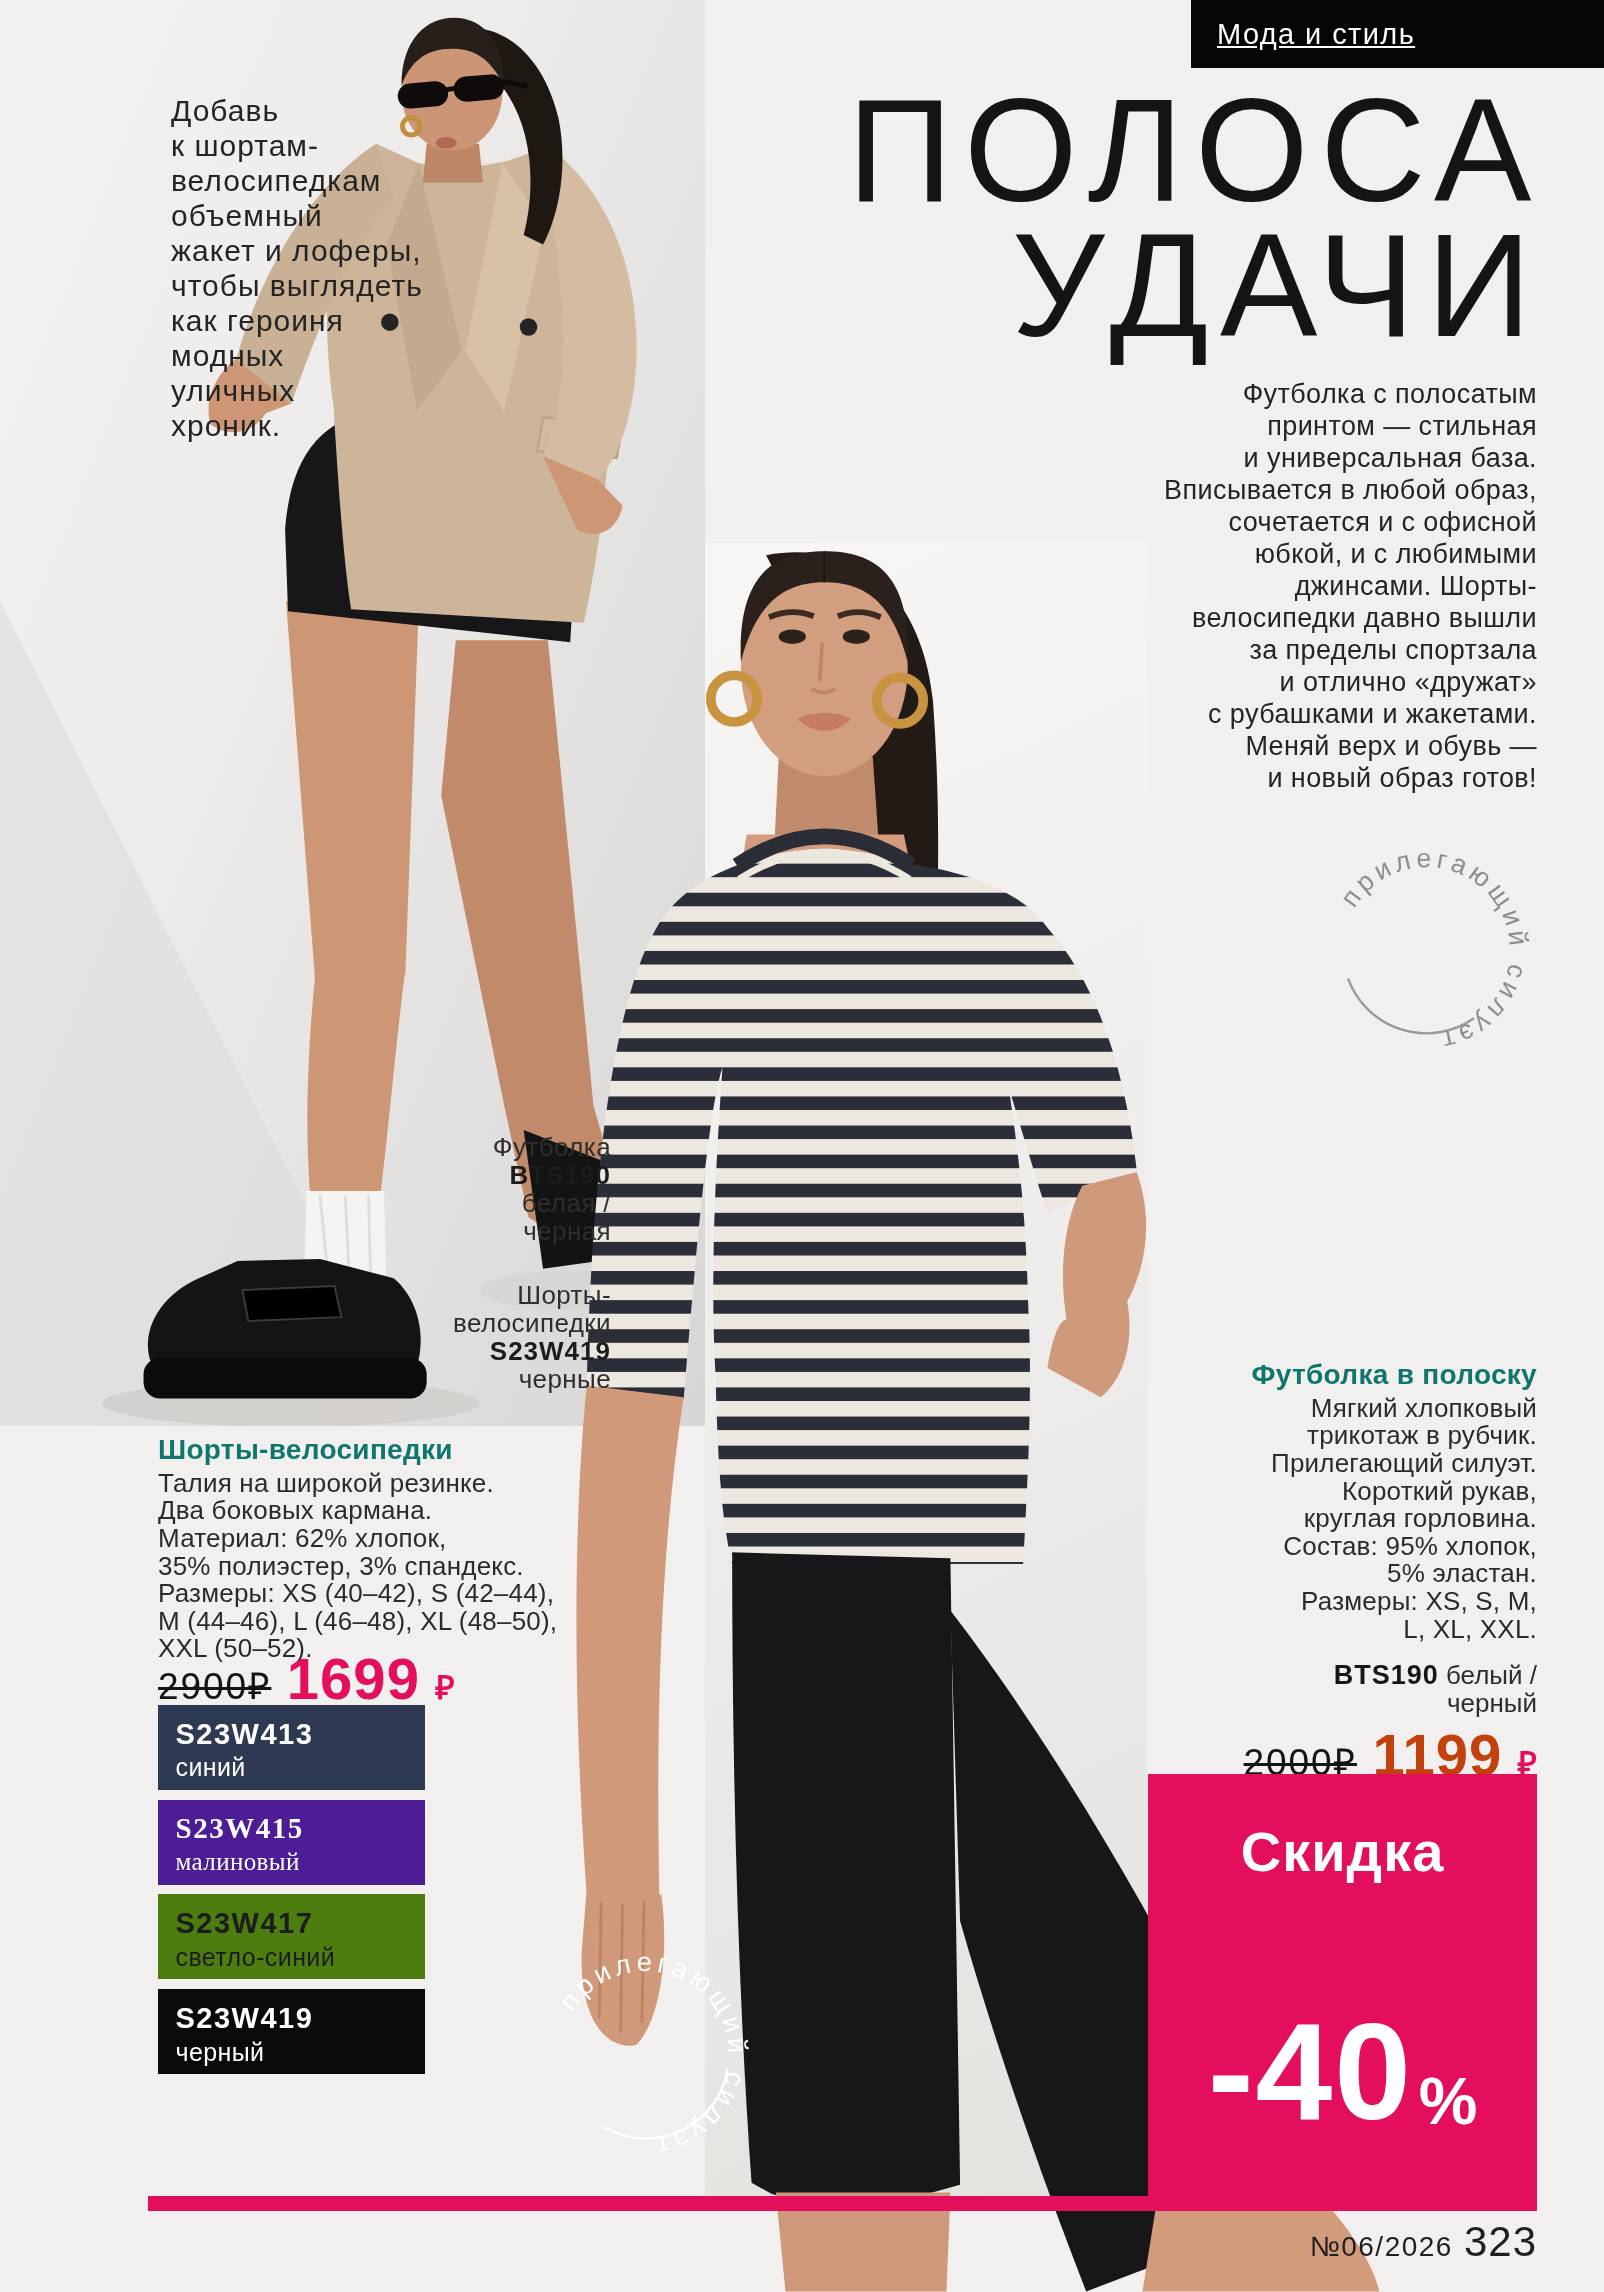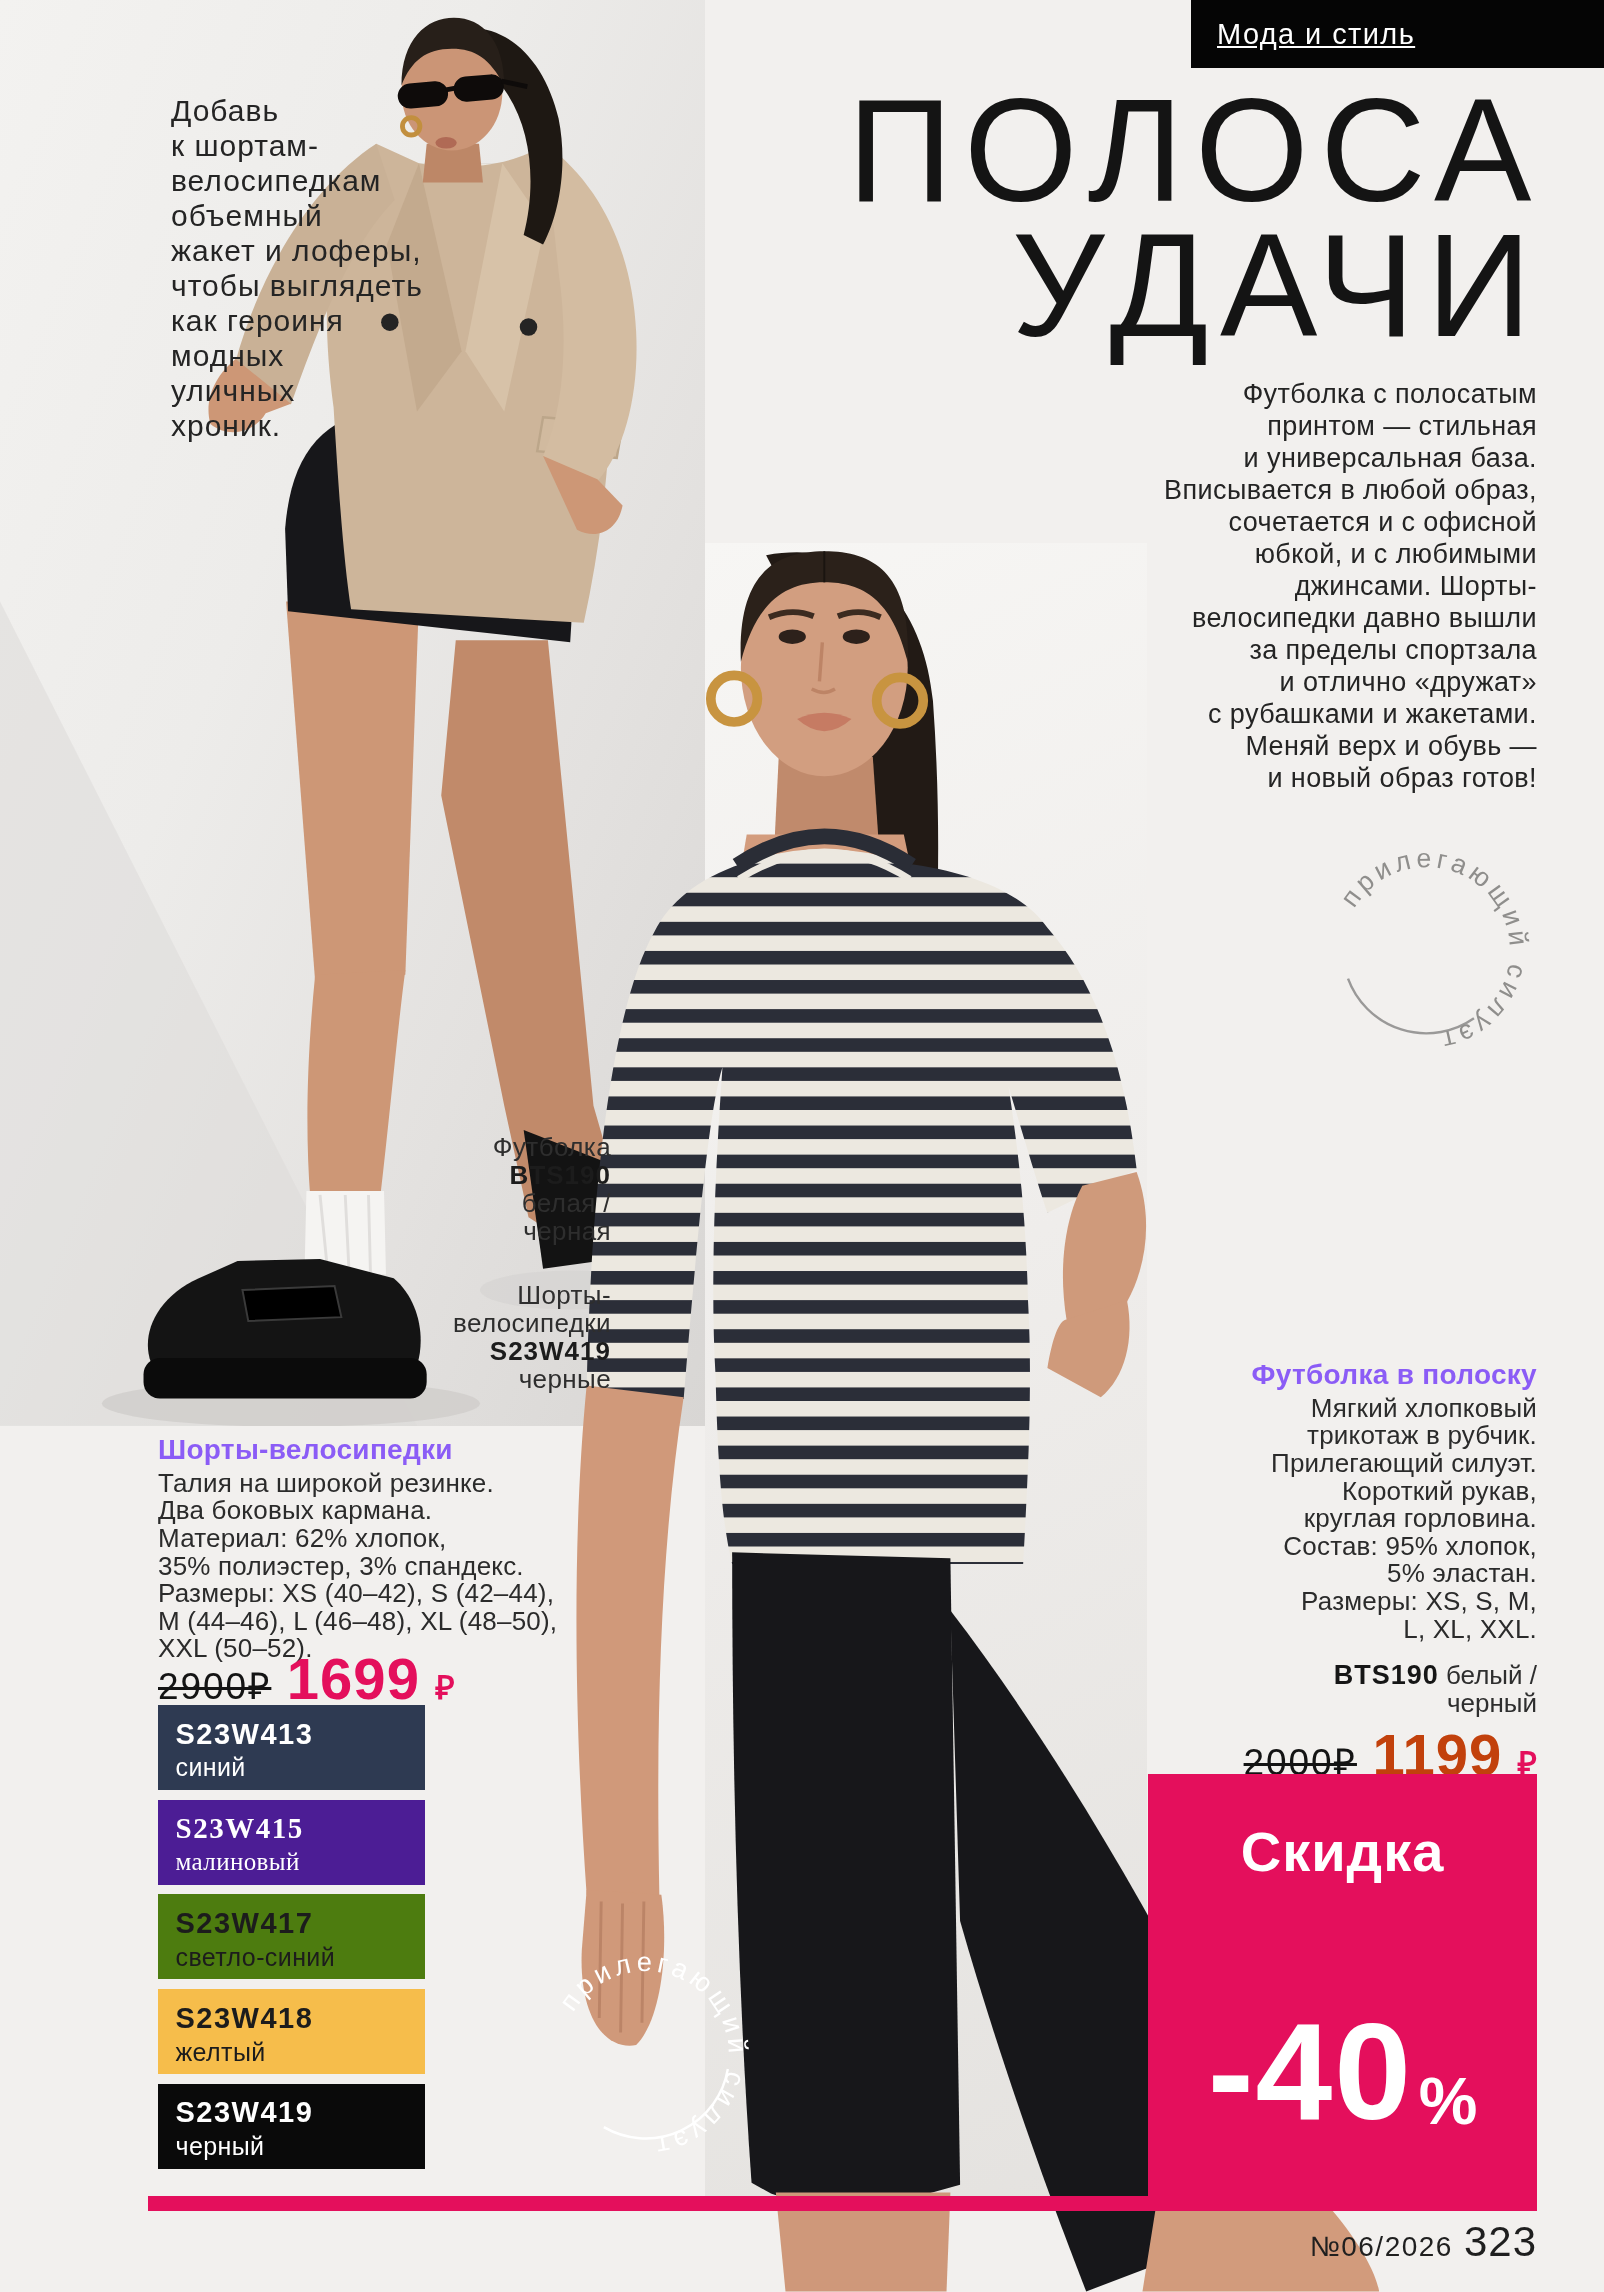--- a/index.html
+++ b/index.html
@@ -40,21 +40,21 @@
   #intro{left:171px;top:93px;font-size:30px;line-height:35px;letter-spacing:1px;}
   #lead{right:68px;top:378px;width:563px;text-align:right;font-size:27px;line-height:32px;letter-spacing:0.4px;}
 
   
   .photo-label{left:320px;width:291px;text-align:right;font-size:26px;line-height:28px;color:#2e2e2e;letter-spacing:0.4px;}
   .photo-label .code{font-weight:bold;color:#1c1c1c;letter-spacing:1px;}
   #label-tshirt{top:1133px;}
   #label-shorts{top:1281px;}
 
   
-  .prod-title{font-size:28px;font-weight:bold;color:#8b5cf6;margin-bottom:3.9px;letter-spacing:0.3px;}
+  .prod-title{font-size:28px;font-weight:bold;color:#0f766e;margin-bottom:3.9px;letter-spacing:0.3px;}
   .prod-desc{font-size:26px;line-height:27.6px;color:#2b2b2b;letter-spacing:0.2px;}
   #shorts-block{left:158px;top:1434px;width:466px;}
   #tshirt-block{right:68px;top:1359px;width:417px;text-align:right;}
   .code-line{margin-top:17.5px;font-size:26px;line-height:28px;color:#2e2e2e;}
   .code-line b{font-size:27px;color:#161616;letter-spacing:1px;}
 
   .price-row{display:flex;align-items:baseline;gap:15.5px;}
   #shorts-price{left:158px;top:1650px;}
   #tshirt-price{justify-content:flex-end;margin-top:9.7px;}
   .old-price{font-size:37px;color:#141414;letter-spacing:1.9px;text-decoration:line-through;text-decoration-thickness:2.9px;}
@@ -284,24 +284,20 @@
     <div class="swatch" style="background: #4c1d95; color: rgb(255, 255, 255); font-family: Liberation Serif, serif;">
       <div class="swatch-code">S23W415</div>
       <div class="swatch-name">малиновый</div>
     </div>
 
     <div class="swatch" style="background: #4d7c0f; color: rgb(28, 28, 28);">
       <div class="swatch-code">S23W417</div>
       <div class="swatch-name">светло-синий</div>
     </div>
 
-    <div class="swatch" style="background: rgb(246, 189, 75); color: rgb(28, 28, 28);">
-      <div class="swatch-code">S23W418</div>
-      <div class="swatch-name">желтый</div>
-    </div>
 
     <div class="swatch" style="background: rgb(10, 10, 10); color: rgb(255, 255, 255);">
       <div class="swatch-code">S23W419</div>
       <div class="swatch-name">черный</div>
     </div>
   </div>
 
   <div id="tshirt-block" class="abs">
     <div class="prod-title">Футболка в полоску</div>
     <div class="prod-desc ml">Мягкий хлопковый

